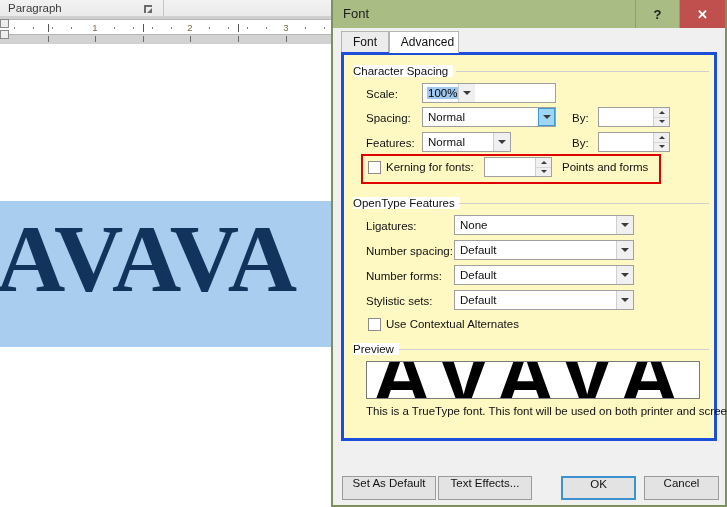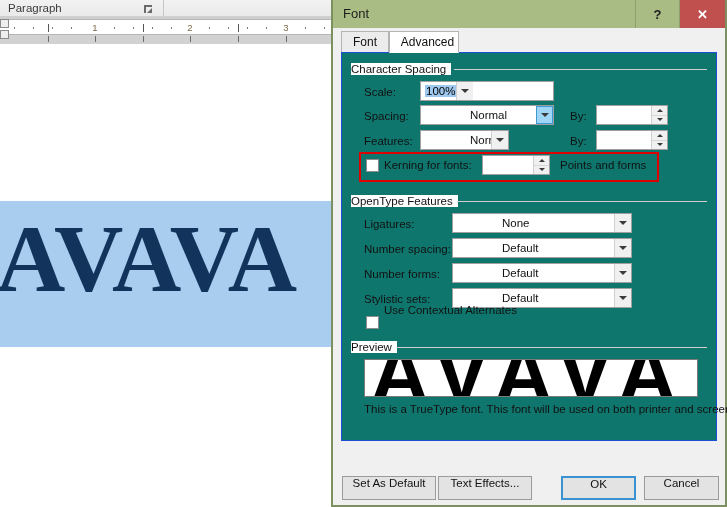--- a/index.html
+++ b/index.html
@@ -142,22 +142,22 @@
   .tab.active {
     left: 48px; width: 70px;
     background: #ffffff; border-bottom: 1px solid #ffffff;
     z-index: 3;
     padding-left: 7px;
   }
 
   .tab-panel {
     position: absolute; left: 8px; top: 52px;
     width: 376px; height: 389px;
-    background: #0f766e;
-    border: 1px solid #1d4ed8;
+    background: #fef9c3;
+    border: 3px solid #1d4ed8;
   }
 
   
   .grp-label {
     position: absolute; font-size: 11.5px; color: #111; background: #ffffff;
     padding-right: 5px;
   }
   .grp-line {
     position: absolute; height: 1px; background: #cfcfcf;
   }
@@ -169,21 +169,21 @@
   
   .combo {
     position: absolute; height: 20px;
     background: #ffffff;
     border: 1px solid #a0a0a0;
     display: flex; align-items: center;
     cursor: pointer;
   }
   .combo .val {
     flex: 1; padding-left: 5px; font-size: 11.5px; color: #111;
-    overflow: hidden; white-space: nowrap; margin-left: 44px;
+    overflow: hidden; white-space: nowrap;
   }
   .combo .val.sel {
     display: inline-block; flex: none; margin-left: 4px;
     background: #9fc8ef; color: #000; padding: 0 1px;
   }
   .combo .arrow {
     width: 17px; height: 18px; margin-right: 0px;
     border-left: 1px solid #cfcfcf;
     background: #f0f0f0;
     display: flex; align-items: center; justify-content: center;
@@ -438,21 +438,21 @@
 
       <span class="fld-label" style="left:22px; top:240px;">Stylistic sets:</span>
       <div class="combo" style="left:110px; top:235px; width:180px;">
         <span class="val">Default</span>
         <span class="arrow">
             <i class="chev"></i>
           </span>
       </div>
 
       <div class="chk" style="left:24px; top:263px;"></div>
-      <span class="fld-label" style="left:42px; top:251px;">Use Contextual Alternates</span>
+      <span class="fld-label" style="left:42px; top:263px;">Use Contextual Alternates</span>
 
       <span class="grp-label" style="left:9px; top:288px;">Preview</span>
       <span class="grp-line" style="left:55px; top:294px; width:310px;"></span>
 
       <div class="preview-box" style="left:22px; top:306px; width:334px; height:38px;">
         <span class="preview-text">AVAVA</span>
       </div>
       <span class="preview-note" style="left:22px; top:350px;">This is a TrueType font. This font will be used on both printer and screen.</span>
     </div>
 

